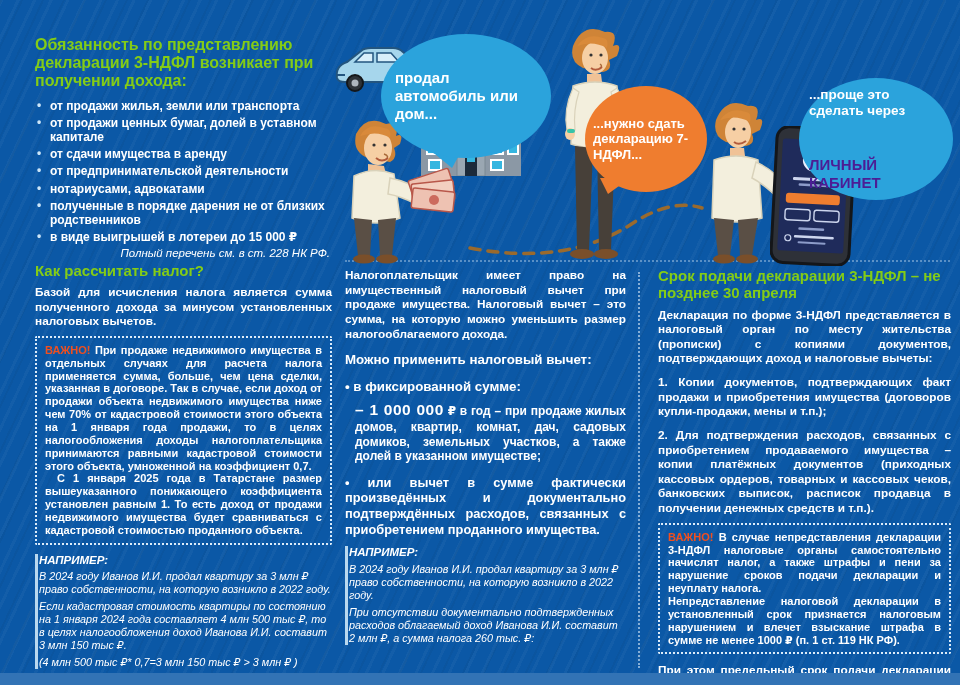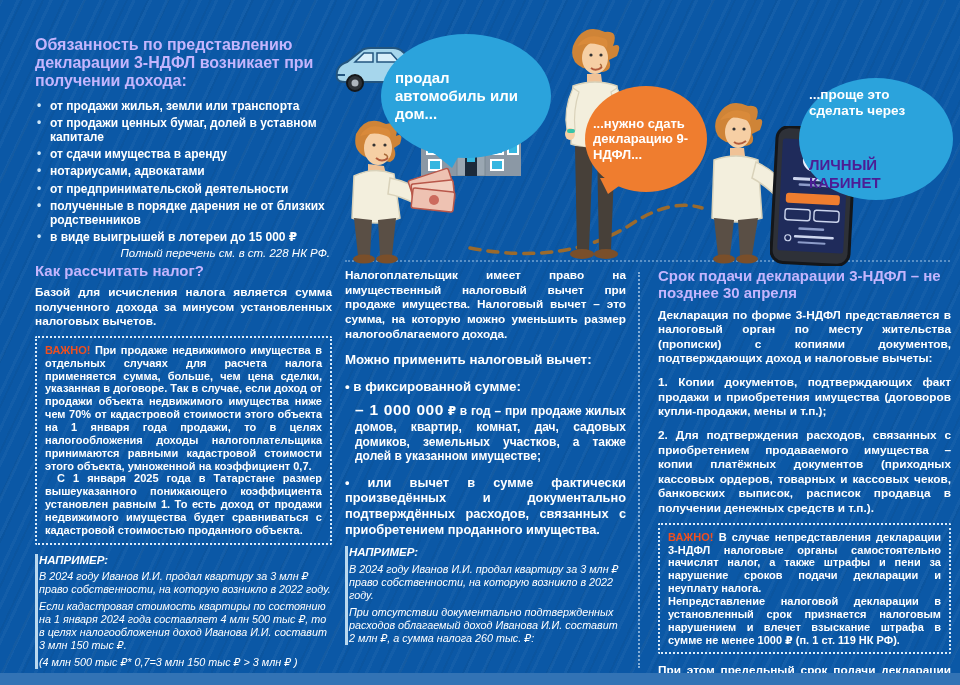--- a/index.html
+++ b/index.html
@@ -16,21 +16,21 @@
       repeating-linear-gradient(115deg, rgba(0,0,0,0.04) 0 2px, rgba(0,0,0,0) 2px 19px);
   }
   .bottom-strip{position:absolute;left:0;right:0;bottom:0;height:12px;background:#3273b5;}
 
   
   .col{position:absolute;}
   .col-left{left:35px;top:36px;width:297px;}
   .col-mid{left:345px;top:268px;width:281px;}
   .col-right{left:658px;top:268px;width:293px;}
 
-  .h-orange{color:#c4b5fd;font-weight:bold;line-height:1.12;margin:0;}
+  .h-orange{color:#84cc16;font-weight:bold;line-height:1.12;margin:0;}
   .h-big{font-size:16px;}
   .h-med{font-size:15px;}
 
   .body-text{font-weight:bold;text-align:justify;font-size:11.8px;line-height:1.24;margin:0;}
   .duty-list{list-style:none;margin:9px 0 2px 0;padding:0;}
   .duty-list li{
     position:relative;padding-left:15px;font-weight:bold;font-size:12px;line-height:1.18;margin:3px 0;
   }
   .duty-list li::before{
     content:"•";position:absolute;left:2px;top:-1px;color:#cde6f8;font-size:12px;
@@ -234,40 +234,40 @@
     </svg>
   </div>
 
   <div class="tail tail-sold"></div>
   <div class="bubble bubble-sold abs">
     <span>продал автомобиль или дом...</span>
   </div>
 
   <div class="tail tail-need"></div>
   <div class="bubble bubble-need abs">
-    <span>...нужно сдать декларацию 9-НДФЛ...</span>
+    <span>...нужно сдать декларацию 7-НДФЛ...</span>
   </div>
 
   <div class="tail tail-easier"></div>
   <div class="bubble bubble-easier abs">
     <span>...проще это сделать через</span>
     <span class="accent">ЛИЧНЫЙ КАБИНЕТ</span>
   </div>
 
   <div class="vdiv"></div>
   <div class="hdiv"></div>
 
   <div class="col col-left">
     <h2 class="h-orange h-big">Обязанность по представлению декларации 3-НДФЛ возникает при получении дохода:</h2>
     <ul class="duty-list">
       <li>от продажи жилья, земли или транспорта</li>
       <li>от продажи ценных бумаг, долей в уставном капитале</li>
       <li>от сдачи имущества в аренду</li>
+      <li>от предпринимательской деятельности</li>
       <li>нотариусами, адвокатами</li>
-      <li>от предпринимательской деятельности</li>
       <li>полученные в порядке дарения не от близких родственников</li>
       <li>в виде выигрышей в лотереи до 15 000 ₽</li>
     </ul>
     <p class="note-italic">Полный перечень см. в ст. 228 НК РФ.</p>
 
     <h2 class="h-orange h-med" style="margin-top:4px;">Как рассчитать налог?</h2>
     <p class="body-text" style="margin-top:5px;">Базой для исчисления налога является сумма полученного дохода за минусом установленных  налоговых вычетов.</p>
 
     <div class="dotted-box">
       <p><span class="alert">ВАЖНО!</span> <span>При продаже недвижимого имущества в отдельных случаях для расчета налога применяется сумма, больше, чем цена сделки, указанная в договоре. Так в случае, если доход от продажи объекта недвижимого имущества ниже чем 70% от кадастровой стоимости этого объекта на 1 января года продажи, то в целях налогообложения доходы налогоплательщика принимаются равными кадастровой стоимости этого объекта, умноженной на коэффициент 0,7.</span></p>

